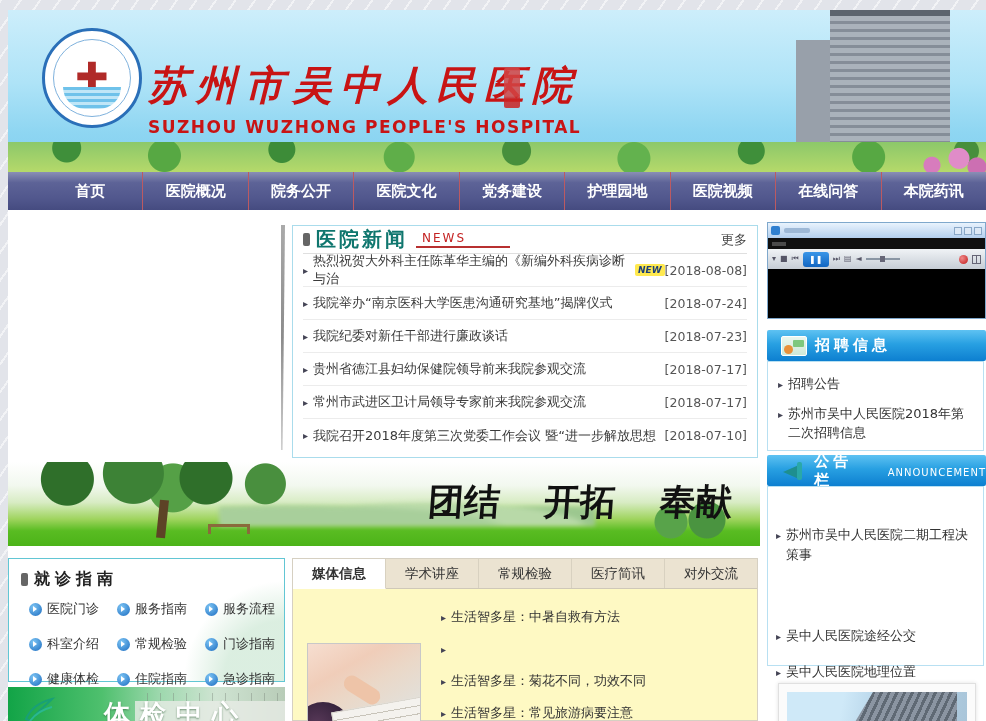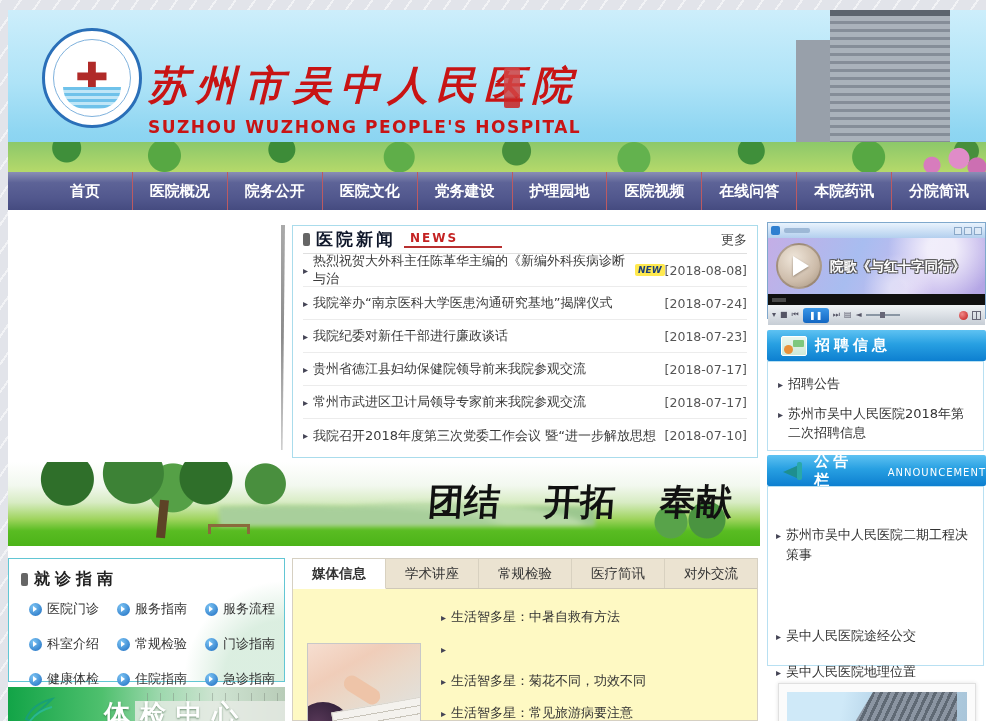--- a/index.html
+++ b/index.html
@@ -66,22 +66,22 @@
   
   .slider { position:absolute; left:0; top:205px; width:277px; height:246px; background:#fff; }
   .slider .edge { position:absolute; right:0; top:10px; width:4px; height:225px;
     background:linear-gradient(180deg, #aaa 0%, #8b8b8b 50%, #cfcfcf 100%); clip-path:polygon(0 0,100% 0,40% 100%,0 100%); }
 
   
   .news-box { position:absolute; left:284px; top:215px; width:466px; height:233px;
     border:1px solid #aadcec; background:#fff; padding:0 10px; }
   .news-head { height:28px; display:flex; align-items:center; border-bottom:1px solid #dfdfdf; }
   .bullet-bar { width:7px; height:13px; background:#666; border-radius:2px; margin-right:6px; }
-  .news-title { color:#0f172a; font-size:17px; font-weight:bold; letter-spacing:3px; }
-  .news-en { color:#c42222; font-size:12px; font-weight:bold; letter-spacing:2px;
+  .news-title { color:#0f766e; font-size:20px; font-weight:bold; letter-spacing:3px; }
+  .news-en { color:#c42222; font-size:12px; font-weight:normal; letter-spacing:2px;
     border-bottom:2px solid #b83030; padding:0 44px 1px 6px; margin-left:8px; }
   .more-link { margin-left:auto; color:#444; font-size:13px; cursor:pointer; }
   .news-row { height:33px; display:flex; align-items:center; border-bottom:1px solid #ececec; font-size:13px; color:#3a3a3a; cursor:pointer; }
   .news-row:last-child { border-bottom:none; }
   .arrow { color:#445; font-size:10px; margin-right:5px; }
   .news-date { margin-left:auto; color:#555; font-size:12.5px; white-space:nowrap; }
   .new-badge { background:#ffe94f; color:#1c3f7a; font-size:9px; font-weight:bold; font-style:italic;
     padding:1px 3px; margin-left:5px; border-radius:2px; }
 
   
@@ -247,21 +247,20 @@
     <div class="nav-spacer"></div>
     <div class="nav-item">首页</div>
     <div class="nav-item">医院概况</div>
     <div class="nav-item">院务公开</div>
     <div class="nav-item">医院文化</div>
     <div class="nav-item">党务建设</div>
     <div class="nav-item">护理园地</div>
     <div class="nav-item">医院视频</div>
     <div class="nav-item">在线问答</div>
     <div class="nav-item">本院药讯</div>
-    <div class="nav-item">分院简讯</div>
   </div>
 
   <div class="slider">
     <div class="edge"></div>
   </div>
 
   <div class="news-box">
     <div class="news-head">
       <span class="bullet-bar"></span>
       <span class="news-title">医院新闻</span>
@@ -303,26 +302,20 @@
 
   <div class="player">
     <div class="player-titlebar">
       <span class="pt-logo"></span>
       <span class="pt-dash"></span>
       <span class="pt-btns">
         <span class="pt-btn"></span>
         <span class="pt-btn"></span>
         <span class="pt-btn"></span>
       </span>
-    </div>
-    <div class="player-body">
-      <div class="play-circle">
-        <div class="play-tri"></div>
-      </div>
-      <div class="player-caption">院歌《与红十字同行》</div>
     </div>
     <div class="player-black">
       <span class="pb-txt"></span>
     </div>
     <div class="player-controls">
       <span class="pc-glyph">▾</span>
       <span class="pc-glyph">■</span>
       <span class="pc-glyph">⏮</span>
       <span class="pc-pause">❚❚</span>
       <span class="pc-glyph">⏭</span>

